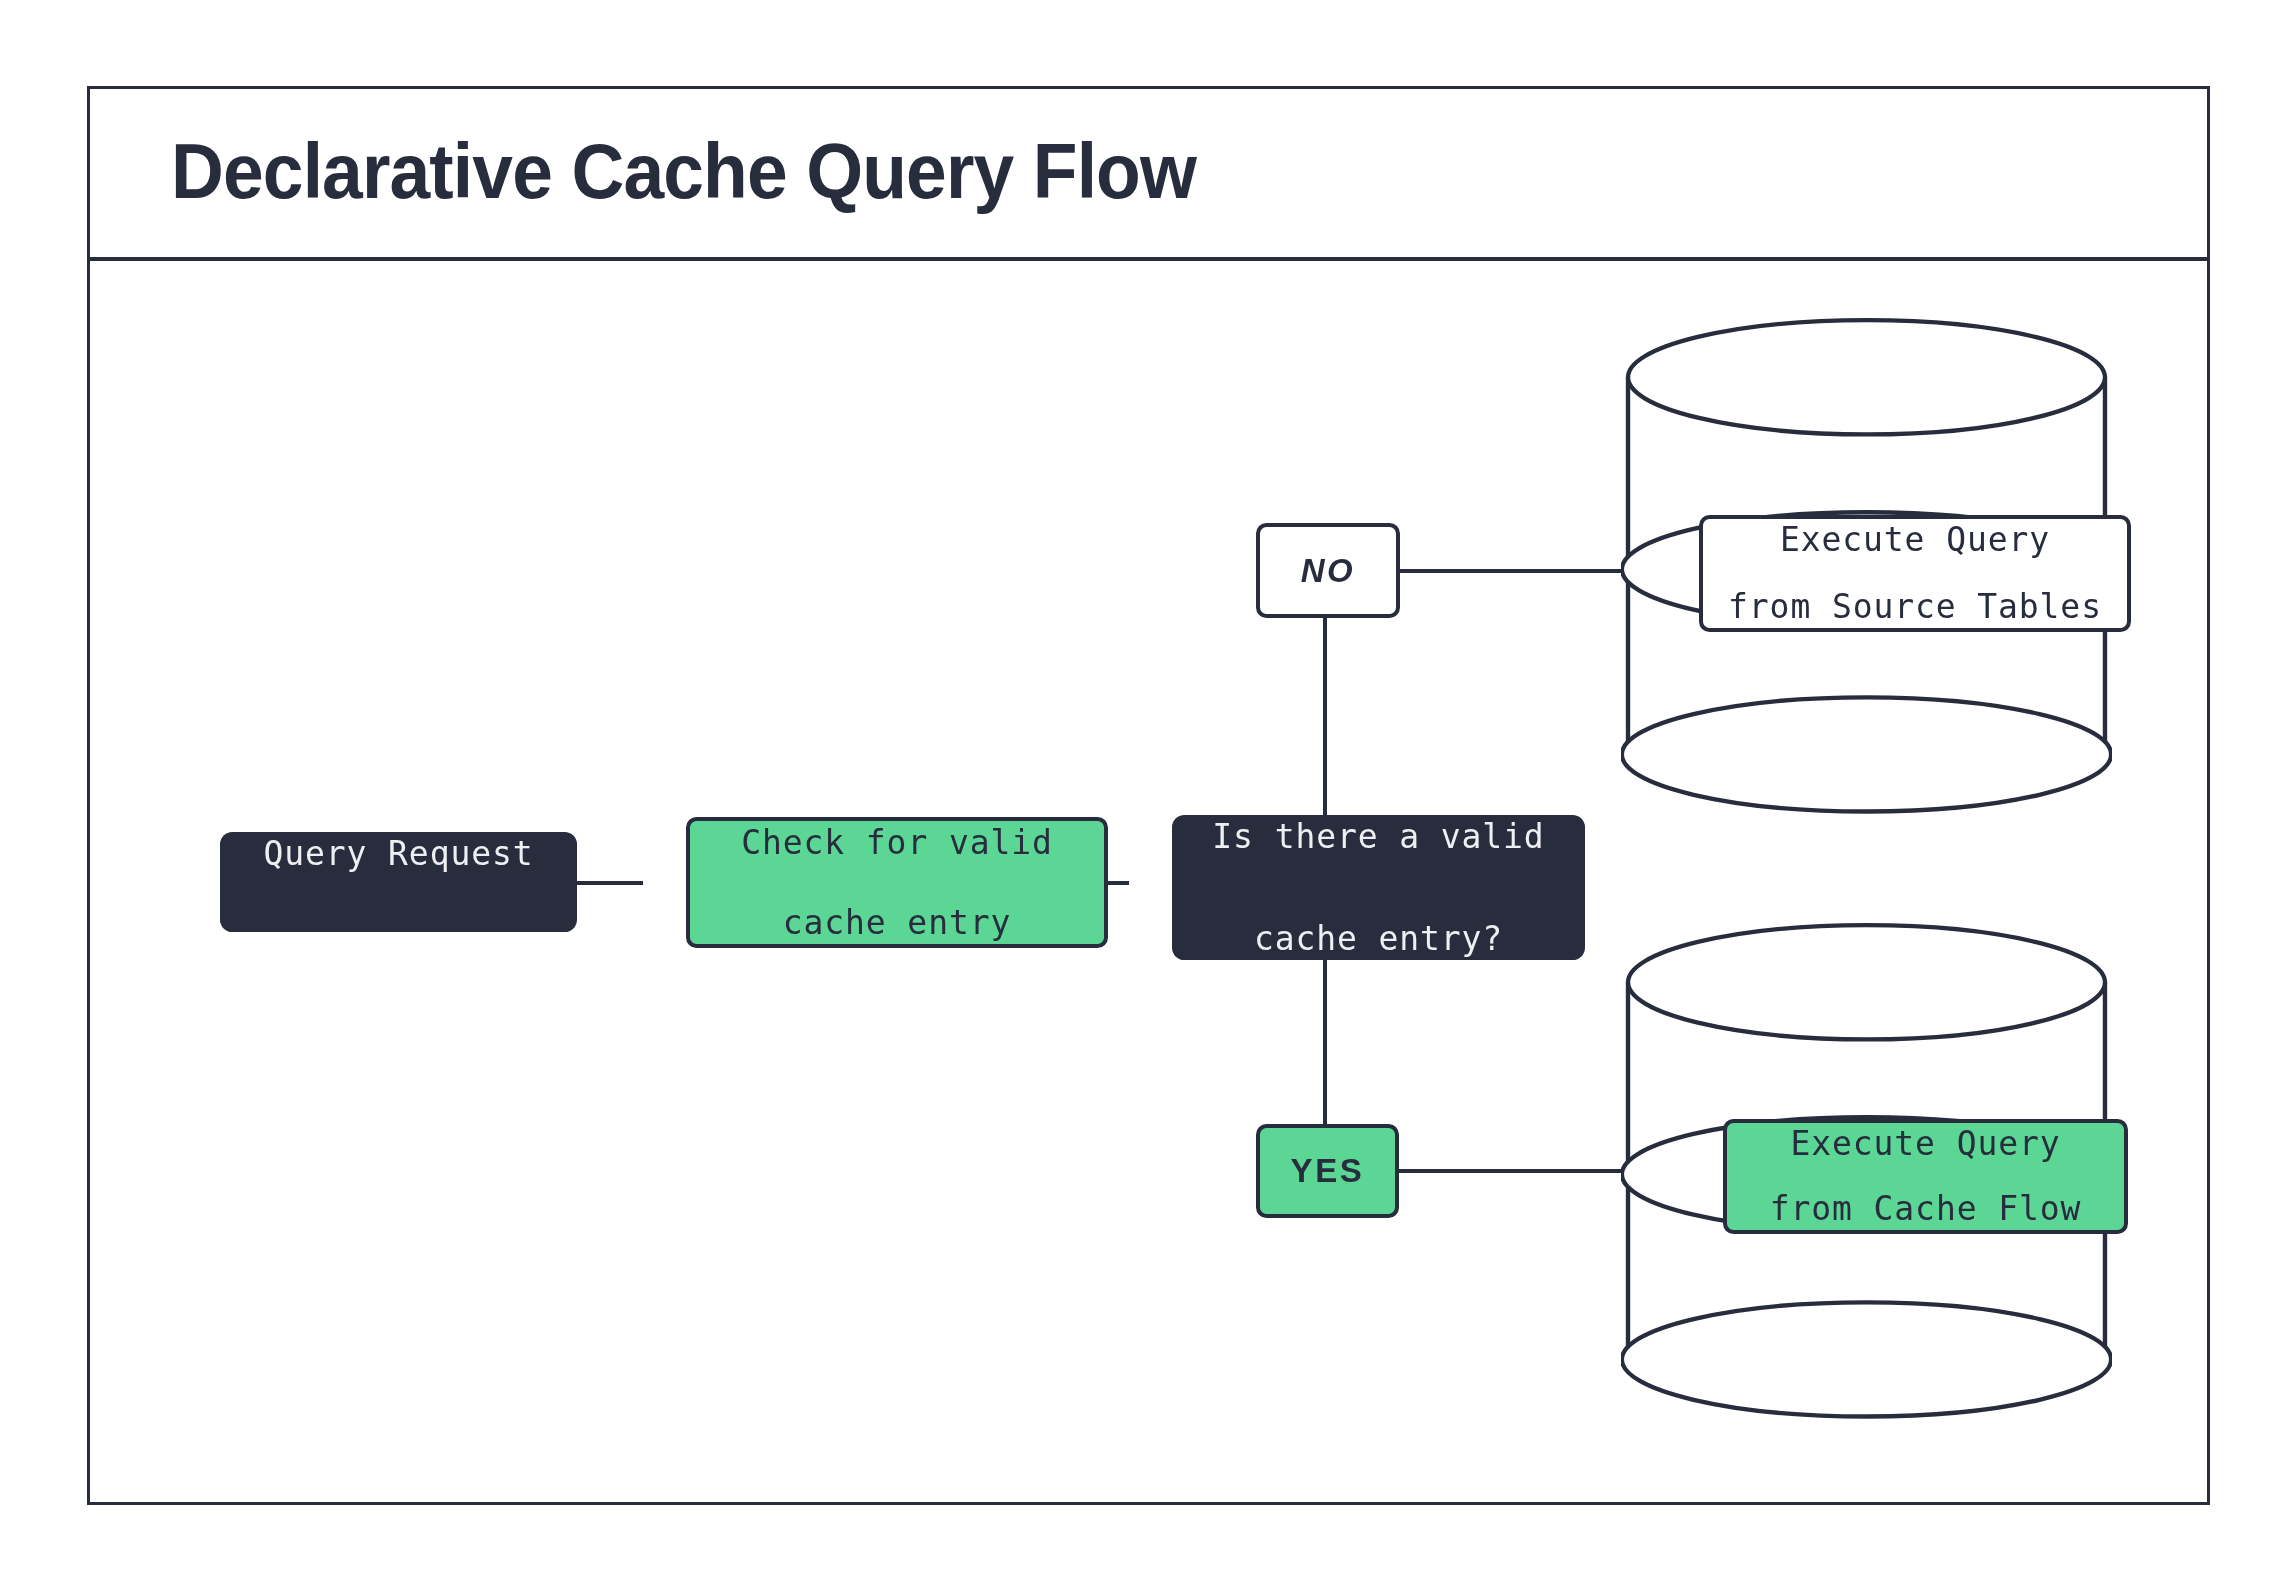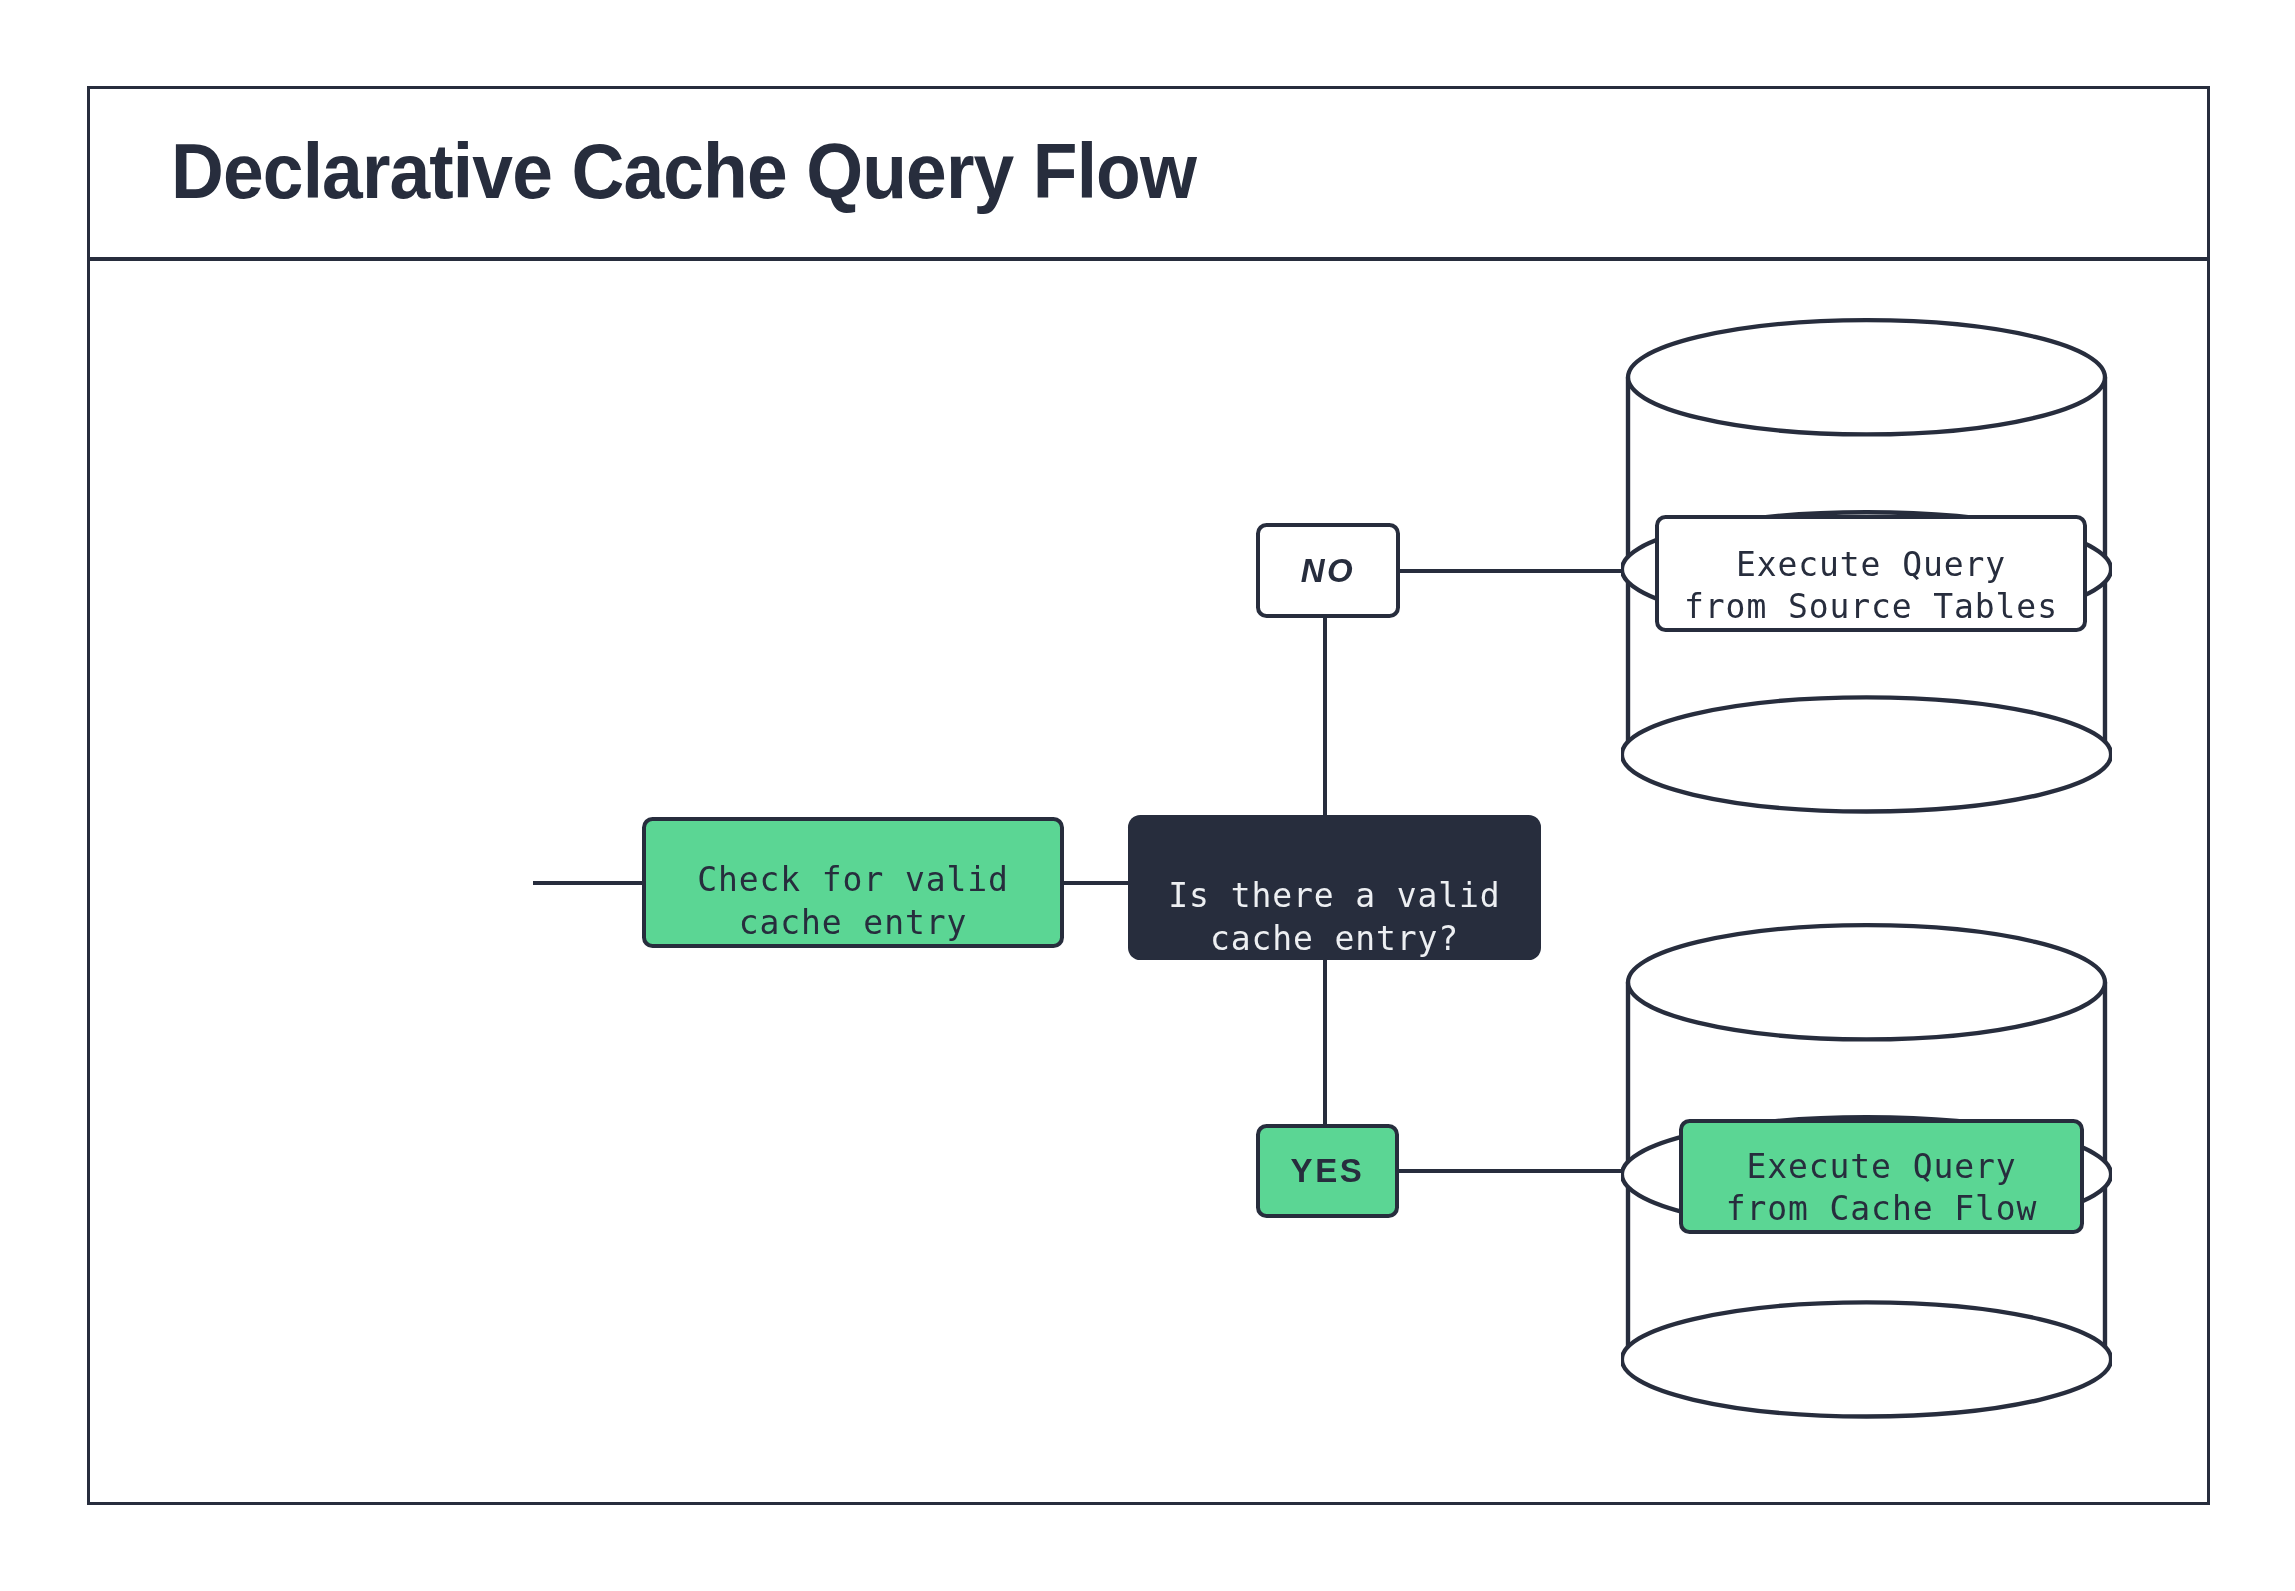--- a/index.html
+++ b/index.html
@@ -44,27 +44,28 @@
   .connector{
     position:absolute;
     background:#272d3d;
   }
   .node{
     position:absolute;
     box-sizing:border-box;
     display:flex;
     flex-direction:column;
     align-items:center;
-    justify-content:flex-end;
+    justify-content:space-between;
     text-align:center;
     font-family:"DejaVu Sans Mono","Liberation Mono",monospace;
     font-size:33px;
     line-height:43px;
     letter-spacing:0.9px;
     white-space:nowrap;
+    margin-left:44px;
   }
   .node.dark{
     background:#272d3d;
     color:#edeff2;
     border-radius:12.3px;
   }
   .node.green{
     background:#5bd694;
     color:#272d3d;
     border:4.4px solid #272d3d;
@@ -128,20 +129,23 @@
 
   <svg class="cylinder" style="left:1621px; top:920px;" viewBox="0 0 560 600" preserveAspectRatio="none">
     <path d="M8,72 A272,66 0 0 1 552,72 L552,508 A272,66 0 0 1 8,508 Z" fill="#ffffff" stroke="none"></path>
     <line x1="8" y1="72" x2="8" y2="508" stroke="#272d3d" stroke-width="5"></line>
     <line x1="552" y1="72" x2="552" y2="508" stroke="#272d3d" stroke-width="5"></line>
     <ellipse class="cyl-stroke" cx="280" cy="508" rx="279" ry="66"></ellipse>
     <ellipse class="cyl-stroke" cx="280" cy="294" rx="279" ry="66"></ellipse>
     <ellipse class="cyl-stroke" cx="280" cy="72" rx="272" ry="66"></ellipse>
   </svg>
 
+  <div class="node dark" style="left:176px; top:832px; width:357px; height:100px;">
+    <span>Query Request</span>
+  </div>
 
   <div class="node green" style="left:642px; top:817px; width:422px; height:131px;">
     <span>Check for valid</span>
     <span>cache entry</span>
   </div>
 
   <div class="node dark" style="left:1128px; top:815px; width:413px; height:145px;">
     <span>Is there a valid</span>
     <span>cache entry?</span>
   </div>

